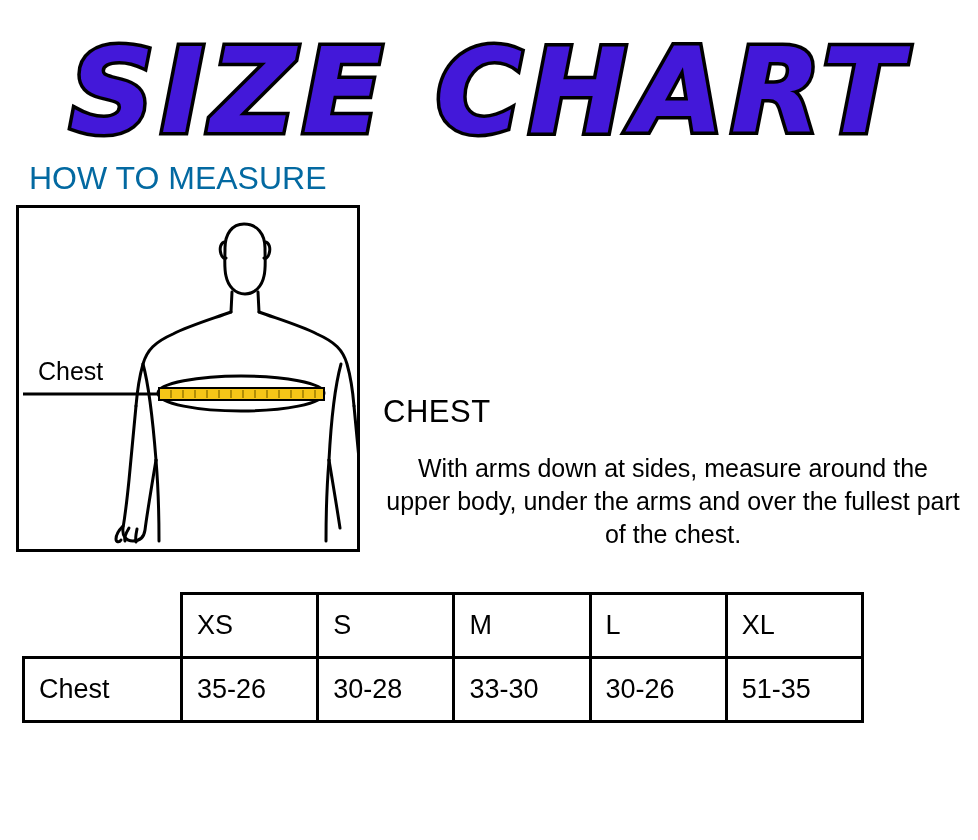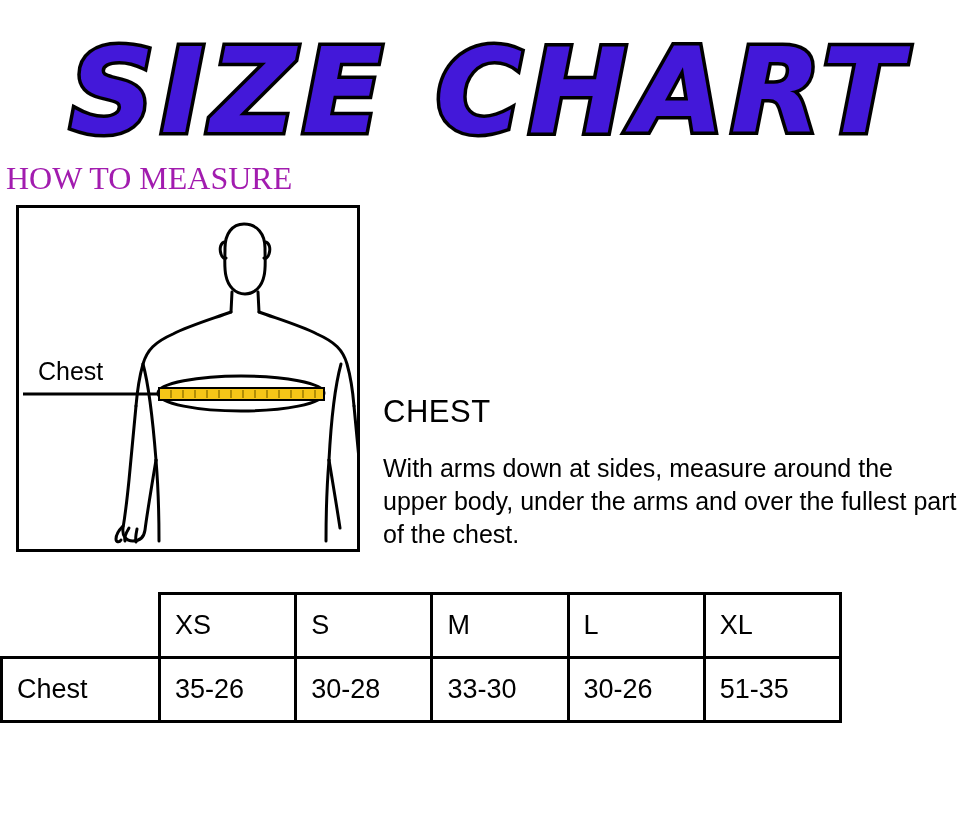--- a/index.html
+++ b/index.html
@@ -38,26 +38,26 @@
     color: #4318d9;
     -webkit-text-stroke: 7px #000000;
     paint-order: stroke fill;
     white-space: nowrap;
     margin-top: 20px;
   }
 
   
   .howto {
     position: absolute;
-    left: 6px;
+    left: 29px;
     top: 160px;
     font-size: 32px;
-    font-family: Liberation Serif, serif;
+    font-family: Liberation Sans, sans-serif;
     letter-spacing: 0px;
-    color: #a21caf;
+    color: #0369a1;
   }
 
   
   .figure-box {
     position: absolute;
     left: 16px;
     top: 205px;
     width: 344px;
     height: 347px;
     border: 3px solid #000;
@@ -88,26 +88,27 @@
     font-size: 31px;
     letter-spacing: 0.5px;
   }
   .desc-body {
     position: absolute;
     left: 383px;
     top: 452px;
     width: 580px;
     font-size: 25px;
     line-height: 33px;
+    text-align: center;
   }
 
   
   .size-table {
     position: absolute;
-    left: 0;
+    left: 22px;
     top: 592px;
     width: 842px;
     border-collapse: collapse;
     table-layout: fixed;
     font-size: 27px;
     padding-left: 29px;
   }
   .size-table td {
     height: 64px;
     padding: 0 0 0 14px;

